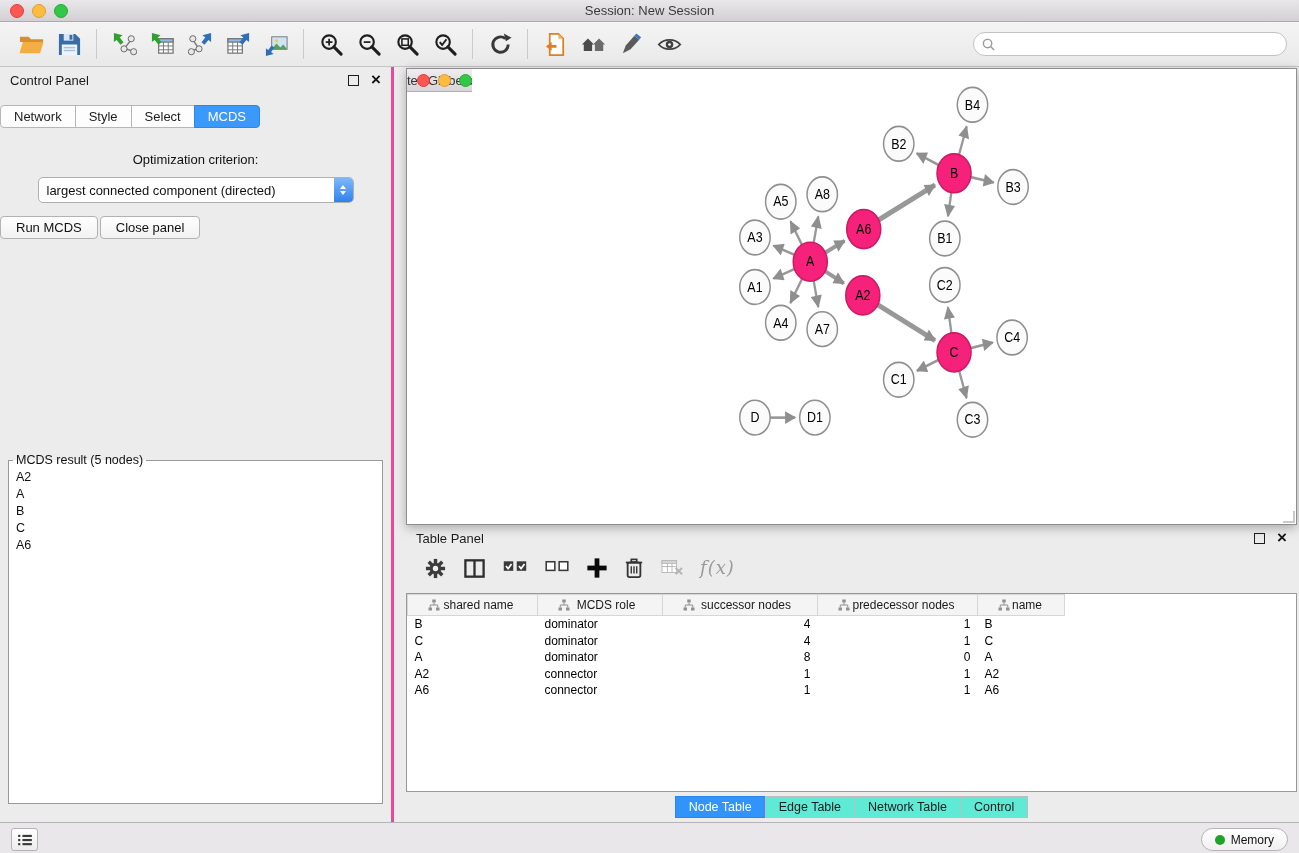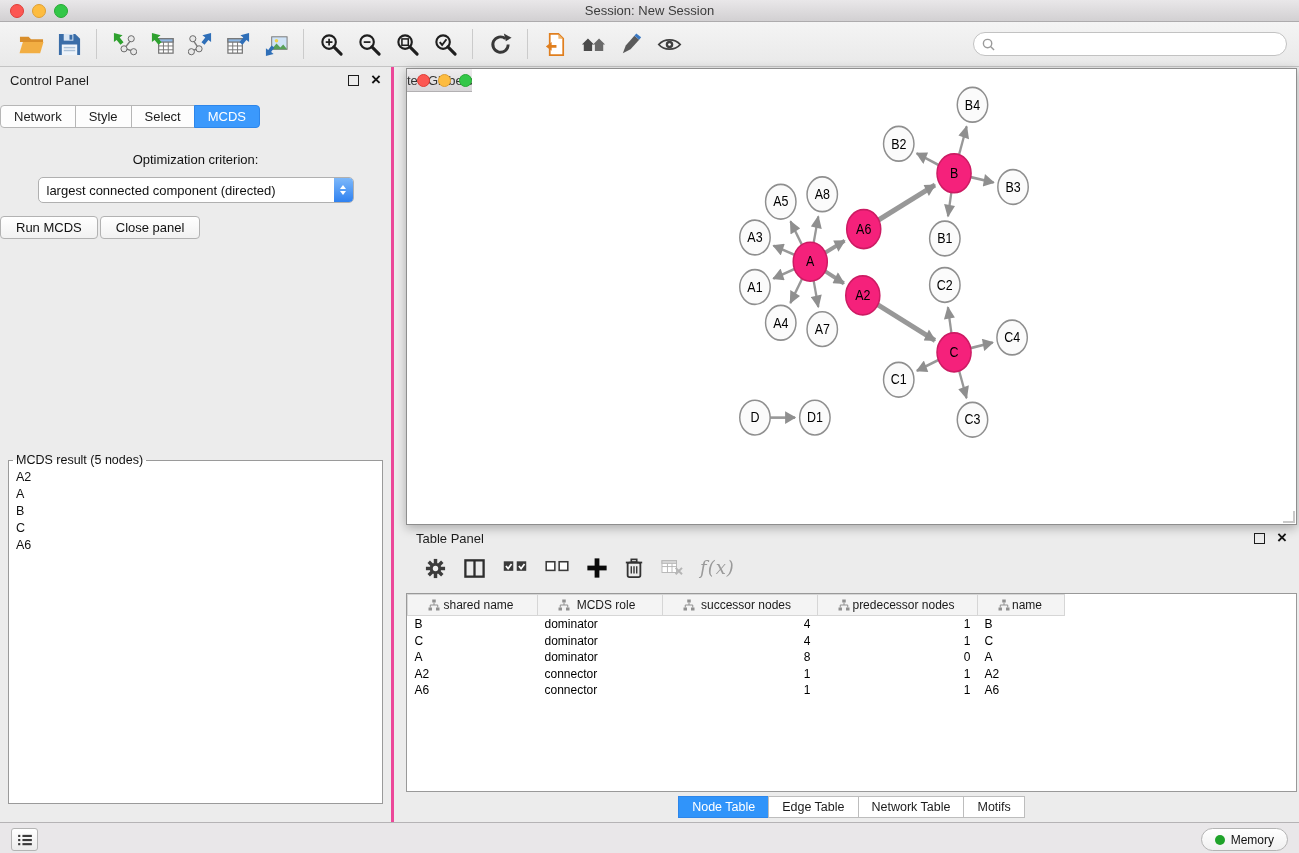--- a/index.html
+++ b/index.html
@@ -68,21 +68,21 @@
   .tt-btn{height:30px;border:none;background:transparent;display:flex;align-items:flex-start;justify-content:center;padding:0 2px;cursor:default}
   .fx{font-family:"DejaVu Serif",serif;font-style:italic;font-size:18px;color:#9a9a9a;letter-spacing:1px}
   .table-wrap{flex:1;border:1px solid #999;background:#fff;overflow:hidden;min-height:0}
   table.node-table{border-collapse:collapse;table-layout:fixed;font-size:12px}
   table.node-table th{background:#f4f4f4;border:1px solid #d6d6d6;font-weight:normal;font-size:12px;padding:1px 20px;height:18px;color:#1a1a1a}
   .th-inner{display:flex;align-items:center}
   .th-inner .col-ic{width:12px;height:12px;flex:none}
   .th-inner .th-label{flex:1;text-align:center}
   table.node-table td{padding:1px 7px;height:14.5px;color:#000;white-space:nowrap;overflow:hidden}
   .bottom-tabs{height:30px;display:flex;justify-content:center;align-items:center;flex:none}
-  .b-tab{font-size:12.5px;padding:3px 13px;background:#ffffff;border:1px solid #bdbdbd;margin-left:-1px;color:#1c1c1c;cursor:default}
+  .b-tab{font-size:12.5px;padding:3px 13px;background:#5eead4;border:1px solid #bdbdbd;margin-left:-1px;color:#1c1c1c;cursor:default}
   .b-tab:first-child{margin-left:0}
   .b-tab.active{background:#3094fa;color:#fff;border-color:#2d86ea}
 
   
   .statusbar{height:33px;background:#e9e7e9;border-top:1px solid #b5b3b5;display:flex;align-items:center;padding:0 11px}
   .status-left-btn{width:27px;height:23px;background:linear-gradient(#fff,#ececec);border:1px solid #b4b4b4;border-radius:3px;display:flex;align-items:center;justify-content:center;padding:0;cursor:default}
   .memory-btn{margin-left:auto;height:23px;background:linear-gradient(#fff,#f0f0f0);border:1px solid #b4b4b4;border-radius:12px;display:flex;align-items:center;gap:6px;padding:0 13px;font-size:12px;font-family:inherit;color:#111;cursor:default}
   .memory-dot{width:10px;height:10px;border-radius:50%;background:#1fa32a}
 </style>
 </head>
@@ -583,21 +583,21 @@
                   <td style="text-align: right;">1</td>
                   <td style="text-align: left;">A6</td>
                 </tr>
               </tbody>
           </table>
         </div>
         <div class="bottom-tabs">
             <div class="b-tab active">Node Table</div>
             <div class="b-tab">Edge Table</div>
             <div class="b-tab">Network Table</div>
-            <div class="b-tab">Motifs</div>
+            <div class="b-tab">Control</div>
           </div>
       </div>
 
     </div>
   </div>
 
   <div class="statusbar">
     <button class="status-left-btn">
       <svg viewBox="0 0 18 14" width="16" height="12">
           <g fill="#3a3a3a">

